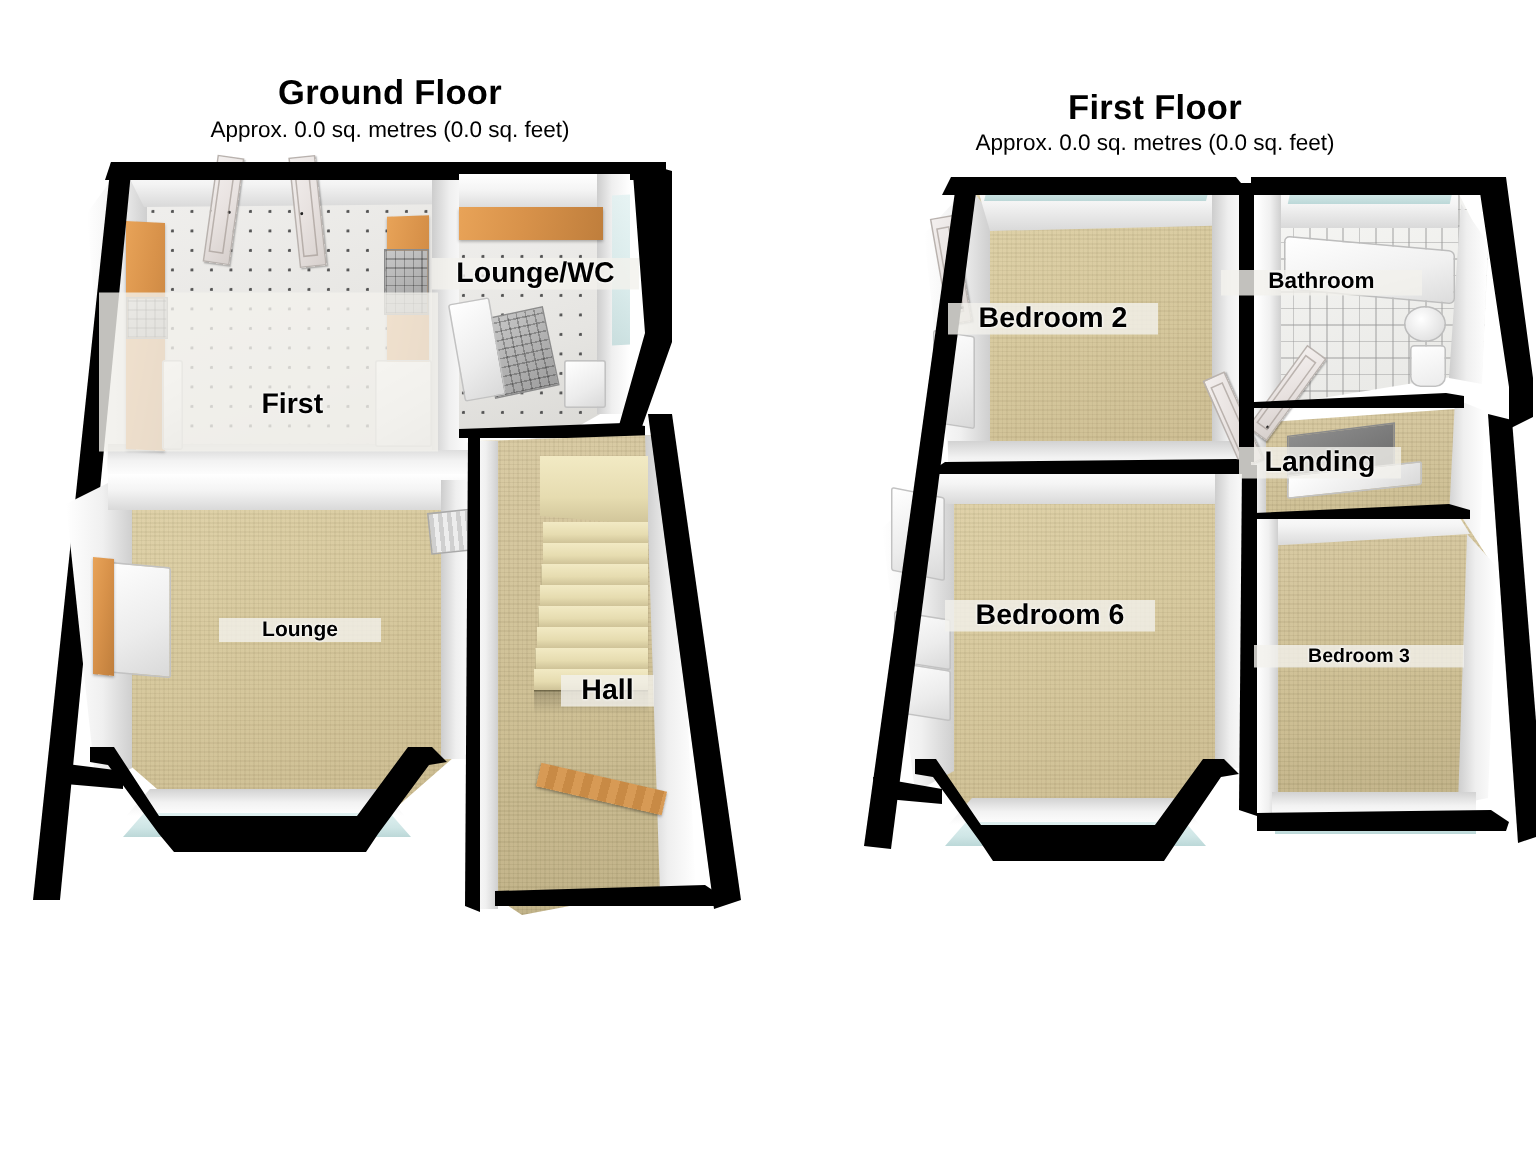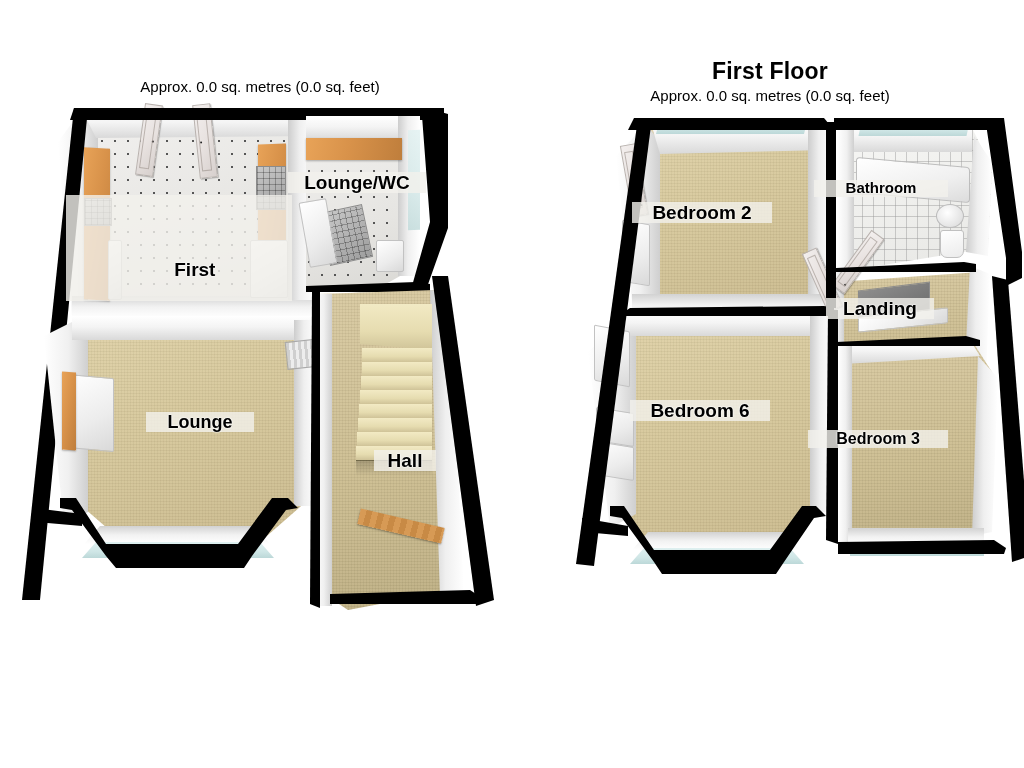--- a/index.html
+++ b/index.html
@@ -149,20 +149,21 @@
     border:1px solid #c0c0c0;
     border-radius:3px 3px 7px 7px;
   }
   .shadowstrip{position:absolute;background:linear-gradient(180deg,rgba(0,0,0,.20),rgba(0,0,0,0));}
 </style>
 </head>
 <body>
 
 <div id="stage">
 
+  <div class="floor-title" id="gf-title">Ground Floor</div>
   <div class="floor-sub" id="gf-sub">Approx. 0.0 sq. metres (0.0 sq. feet)</div>
   <div class="floor-title" id="ff-title">First Floor</div>
   <div class="floor-sub" id="ff-sub">Approx. 0.0 sq. metres (0.0 sq. feet)</div>
 
   <div class="plan" id="ground-plan" style="left:0px;top:90px;width:520px;height:520px;">
 
     <div class="floor tilefloor" style="left:60px;top:22px;width:250px;height:210px;
                 clip-path:polygon(28px 0px, 250px 0px, 250px 190px, 18px 200px, 0px 40px);"></div>
 
     <div class="wallface-l" style="left:58px;top:20px;width:40px;height:212px;
@@ -267,21 +268,21 @@
                 clip-path:polygon(8px 0px, 24px 0px, 70px 324px, 52px 330px);"></div>
 
     <div class="wallcap" style="left:330px;top:500px;width:152px;height:14px;
                 clip-path:polygon(0px 4px,140px 0px,152px 8px,150px 14px,0px 14px);"></div>
 
     <div class="room-label" style="left:66px;top:105px;width:220px;font-size:19px;">
       <br>
       <span>First</span>
     </div>
     <div class="room-label" style="left:288px;top:82px;width:132px;font-size:19px;"><span>Lounge/WC</span></div>
-    <div class="room-label" style="left:146px;top:322px;width:102px;font-size:18px;"><span>Lounge</span></div>
+    <div class="room-label" style="left:146px;top:322px;width:102px;font-size:14px;"><span>Lounge</span></div>
     <div class="room-label" style="left:374px;top:360px;width:56px;font-size:19px;"><span>Hall</span></div>
   </div>
 
   <div class="plan" id="first-plan" style="left:520px;top:100px;width:504px;height:500px;">
 
     <div class="floor carpet" style="left:100px;top:24px;width:208px;height:192px;
                 clip-path:polygon(32px 0px, 208px 0px, 208px 182px, 20px 192px, 0px 40px);"></div>
     <div class="wallface-l" style="left:96px;top:20px;width:44px;height:200px;
                 clip-path:polygon(30px 4px, 44px 22px, 44px 190px, 18px 200px, 0px 36px);"></div>
     <div class="wallface" style="left:124px;top:20px;width:186px;height:34px;
@@ -379,16 +380,16 @@
                 clip-path:polygon(12px 2px,206px 0px,216px 2px,216px 10px,0px 10px);"></div>
     <div class="wallcap" style="left:306px;top:210px;width:12px;height:234px;
                 clip-path:polygon(2px 0px,12px 0px,12px 234px,0px 230px);"></div>
     <div class="wallcap" style="left:316px;top:236px;width:144px;height:10px;
                 clip-path:polygon(0px 6px,130px 0px,144px 4px,144px 12px,0px 12px);"></div>
 
     <div class="room-label" style="left:112px;top:102px;width:134px;font-size:19px;"><span>Bedroom 2</span></div>
     <div class="room-label" style="left:294px;top:80px;width:128px;font-size:15px;"><span>Bathroom</span></div>
     <div class="room-label" style="left:306px;top:198px;width:102px;font-size:19px;"><span>Landing</span></div>
     <div class="room-label" style="left:110px;top:300px;width:134px;font-size:19px;"><span>Bedroom 6</span></div>
-    <div class="room-label" style="left:288px;top:330px;width:134px;font-size:16px;"><span>Bedroom 3</span></div>
+    <div class="room-label" style="left:316px;top:330px;width:134px;font-size:13px;"><span>Bedroom 3</span></div>
   </div>
 
 </div>
 
 </body></html>

